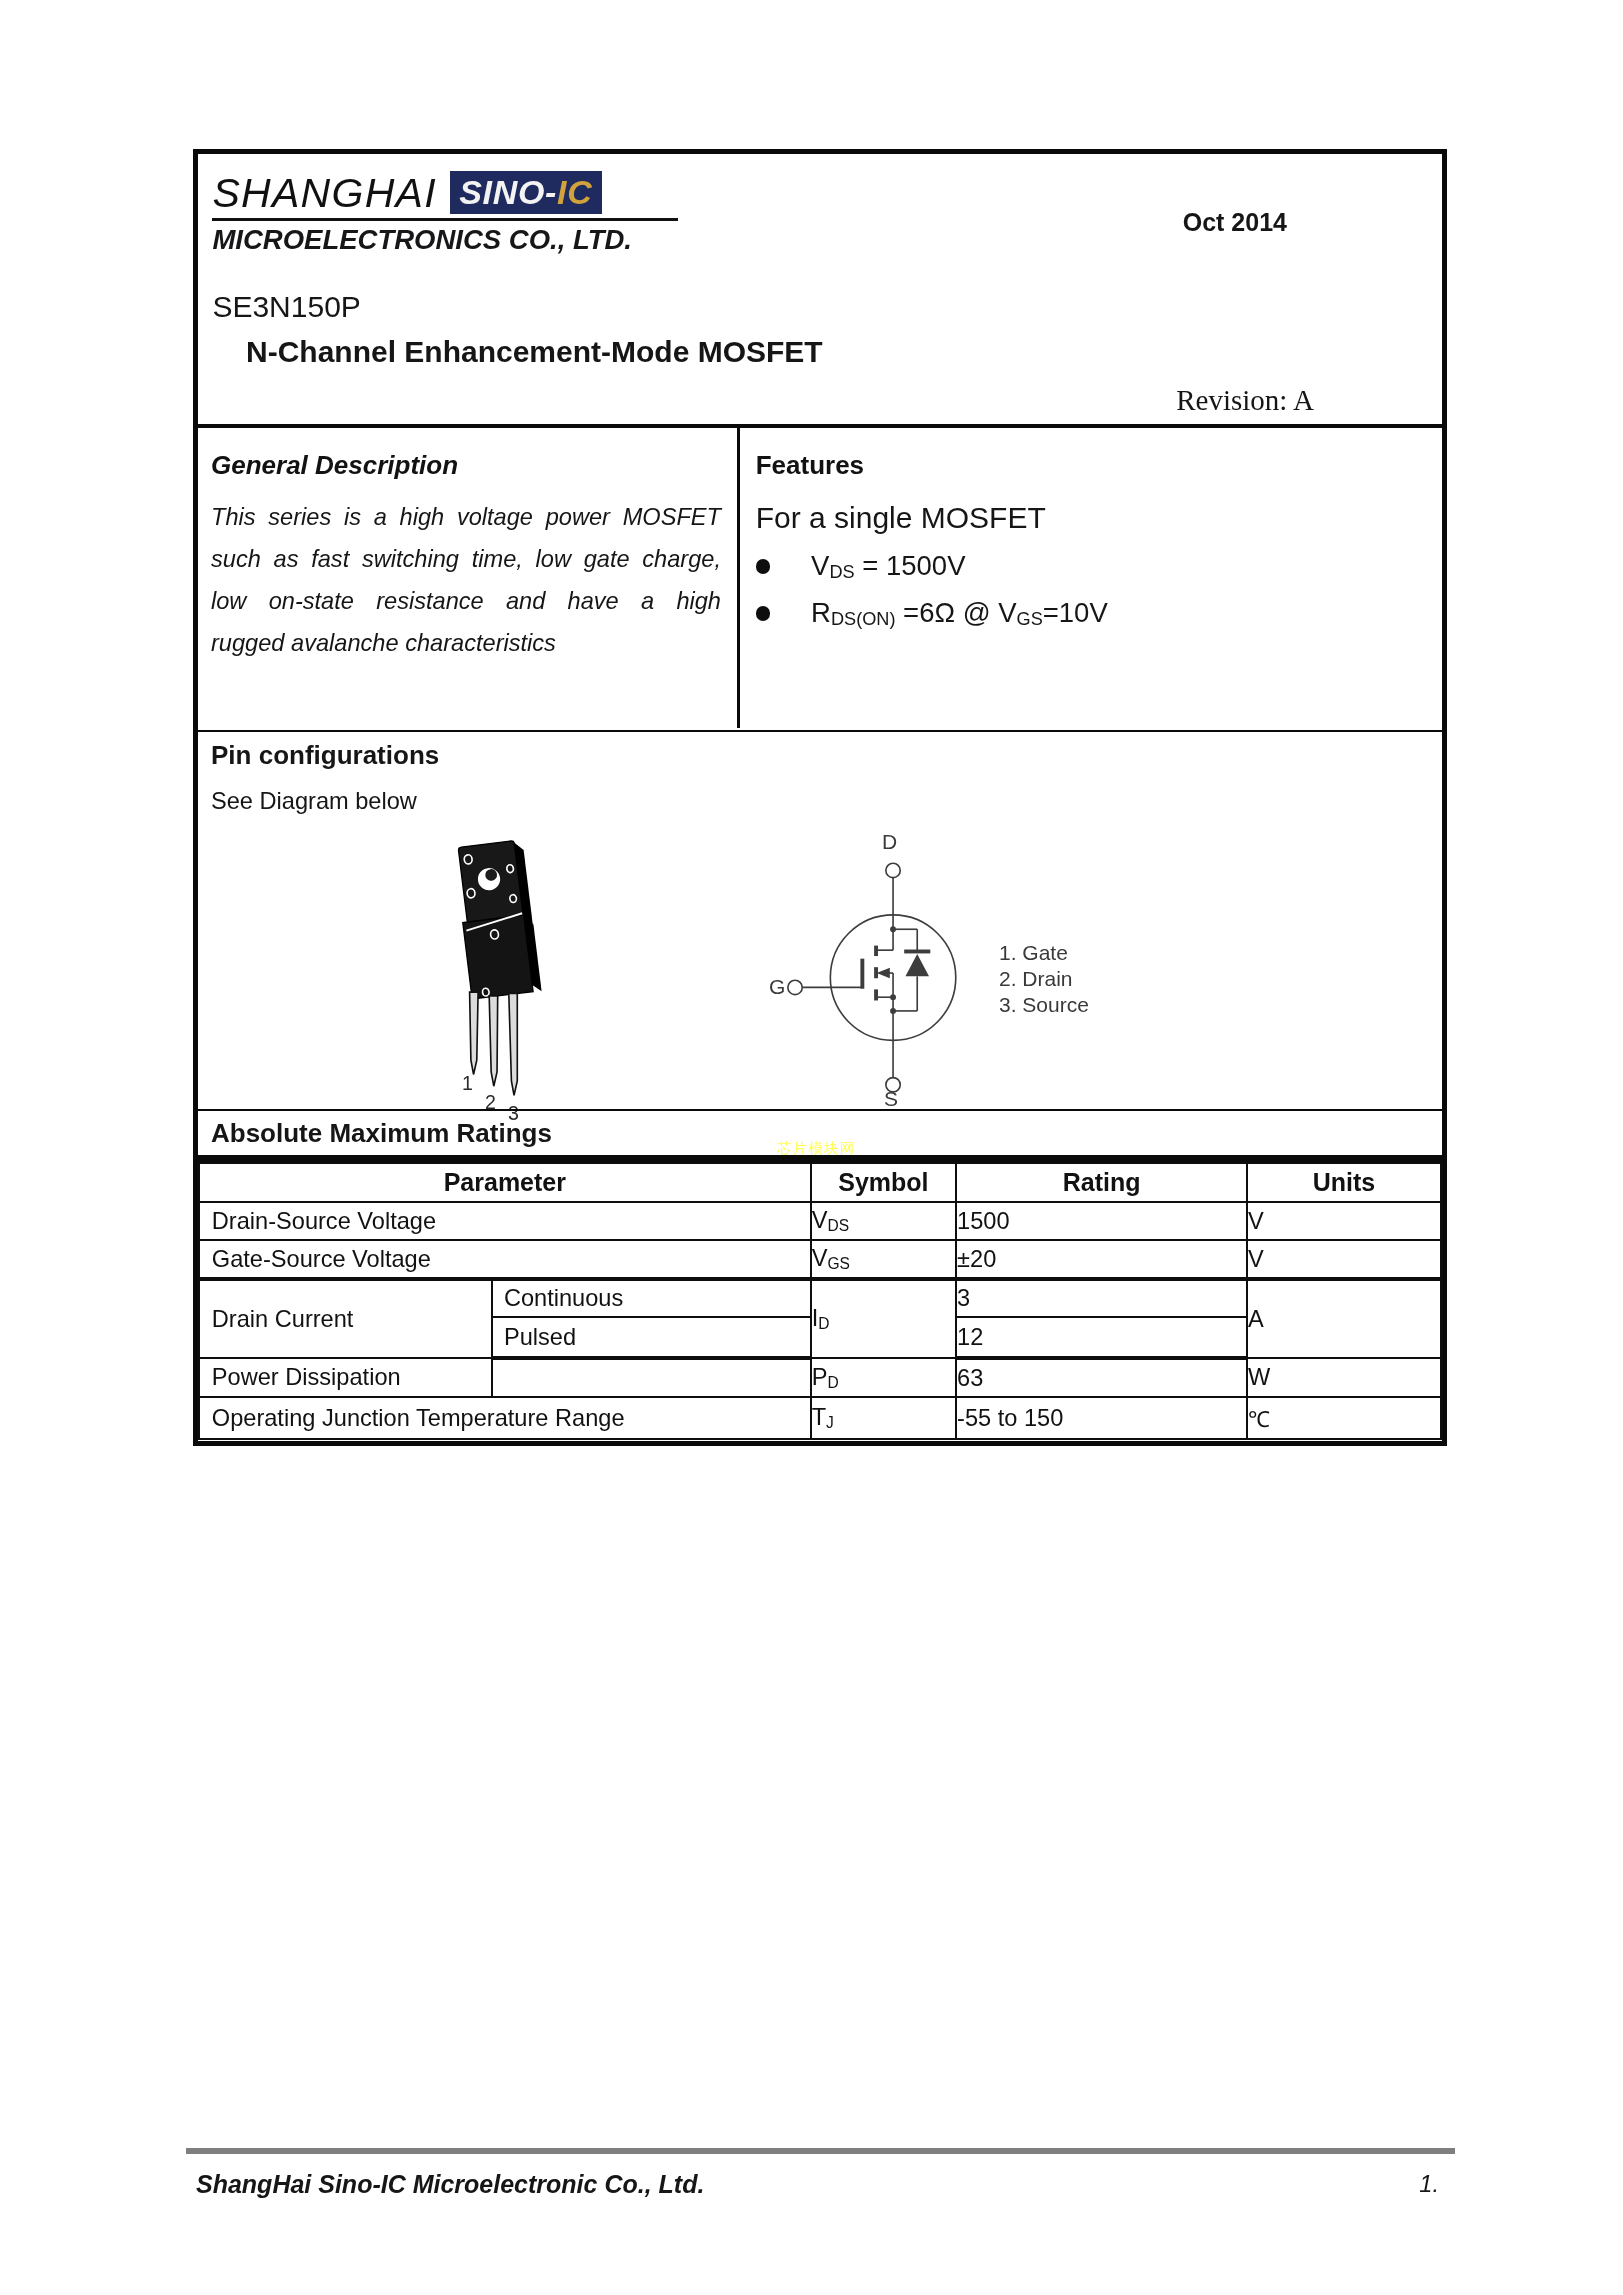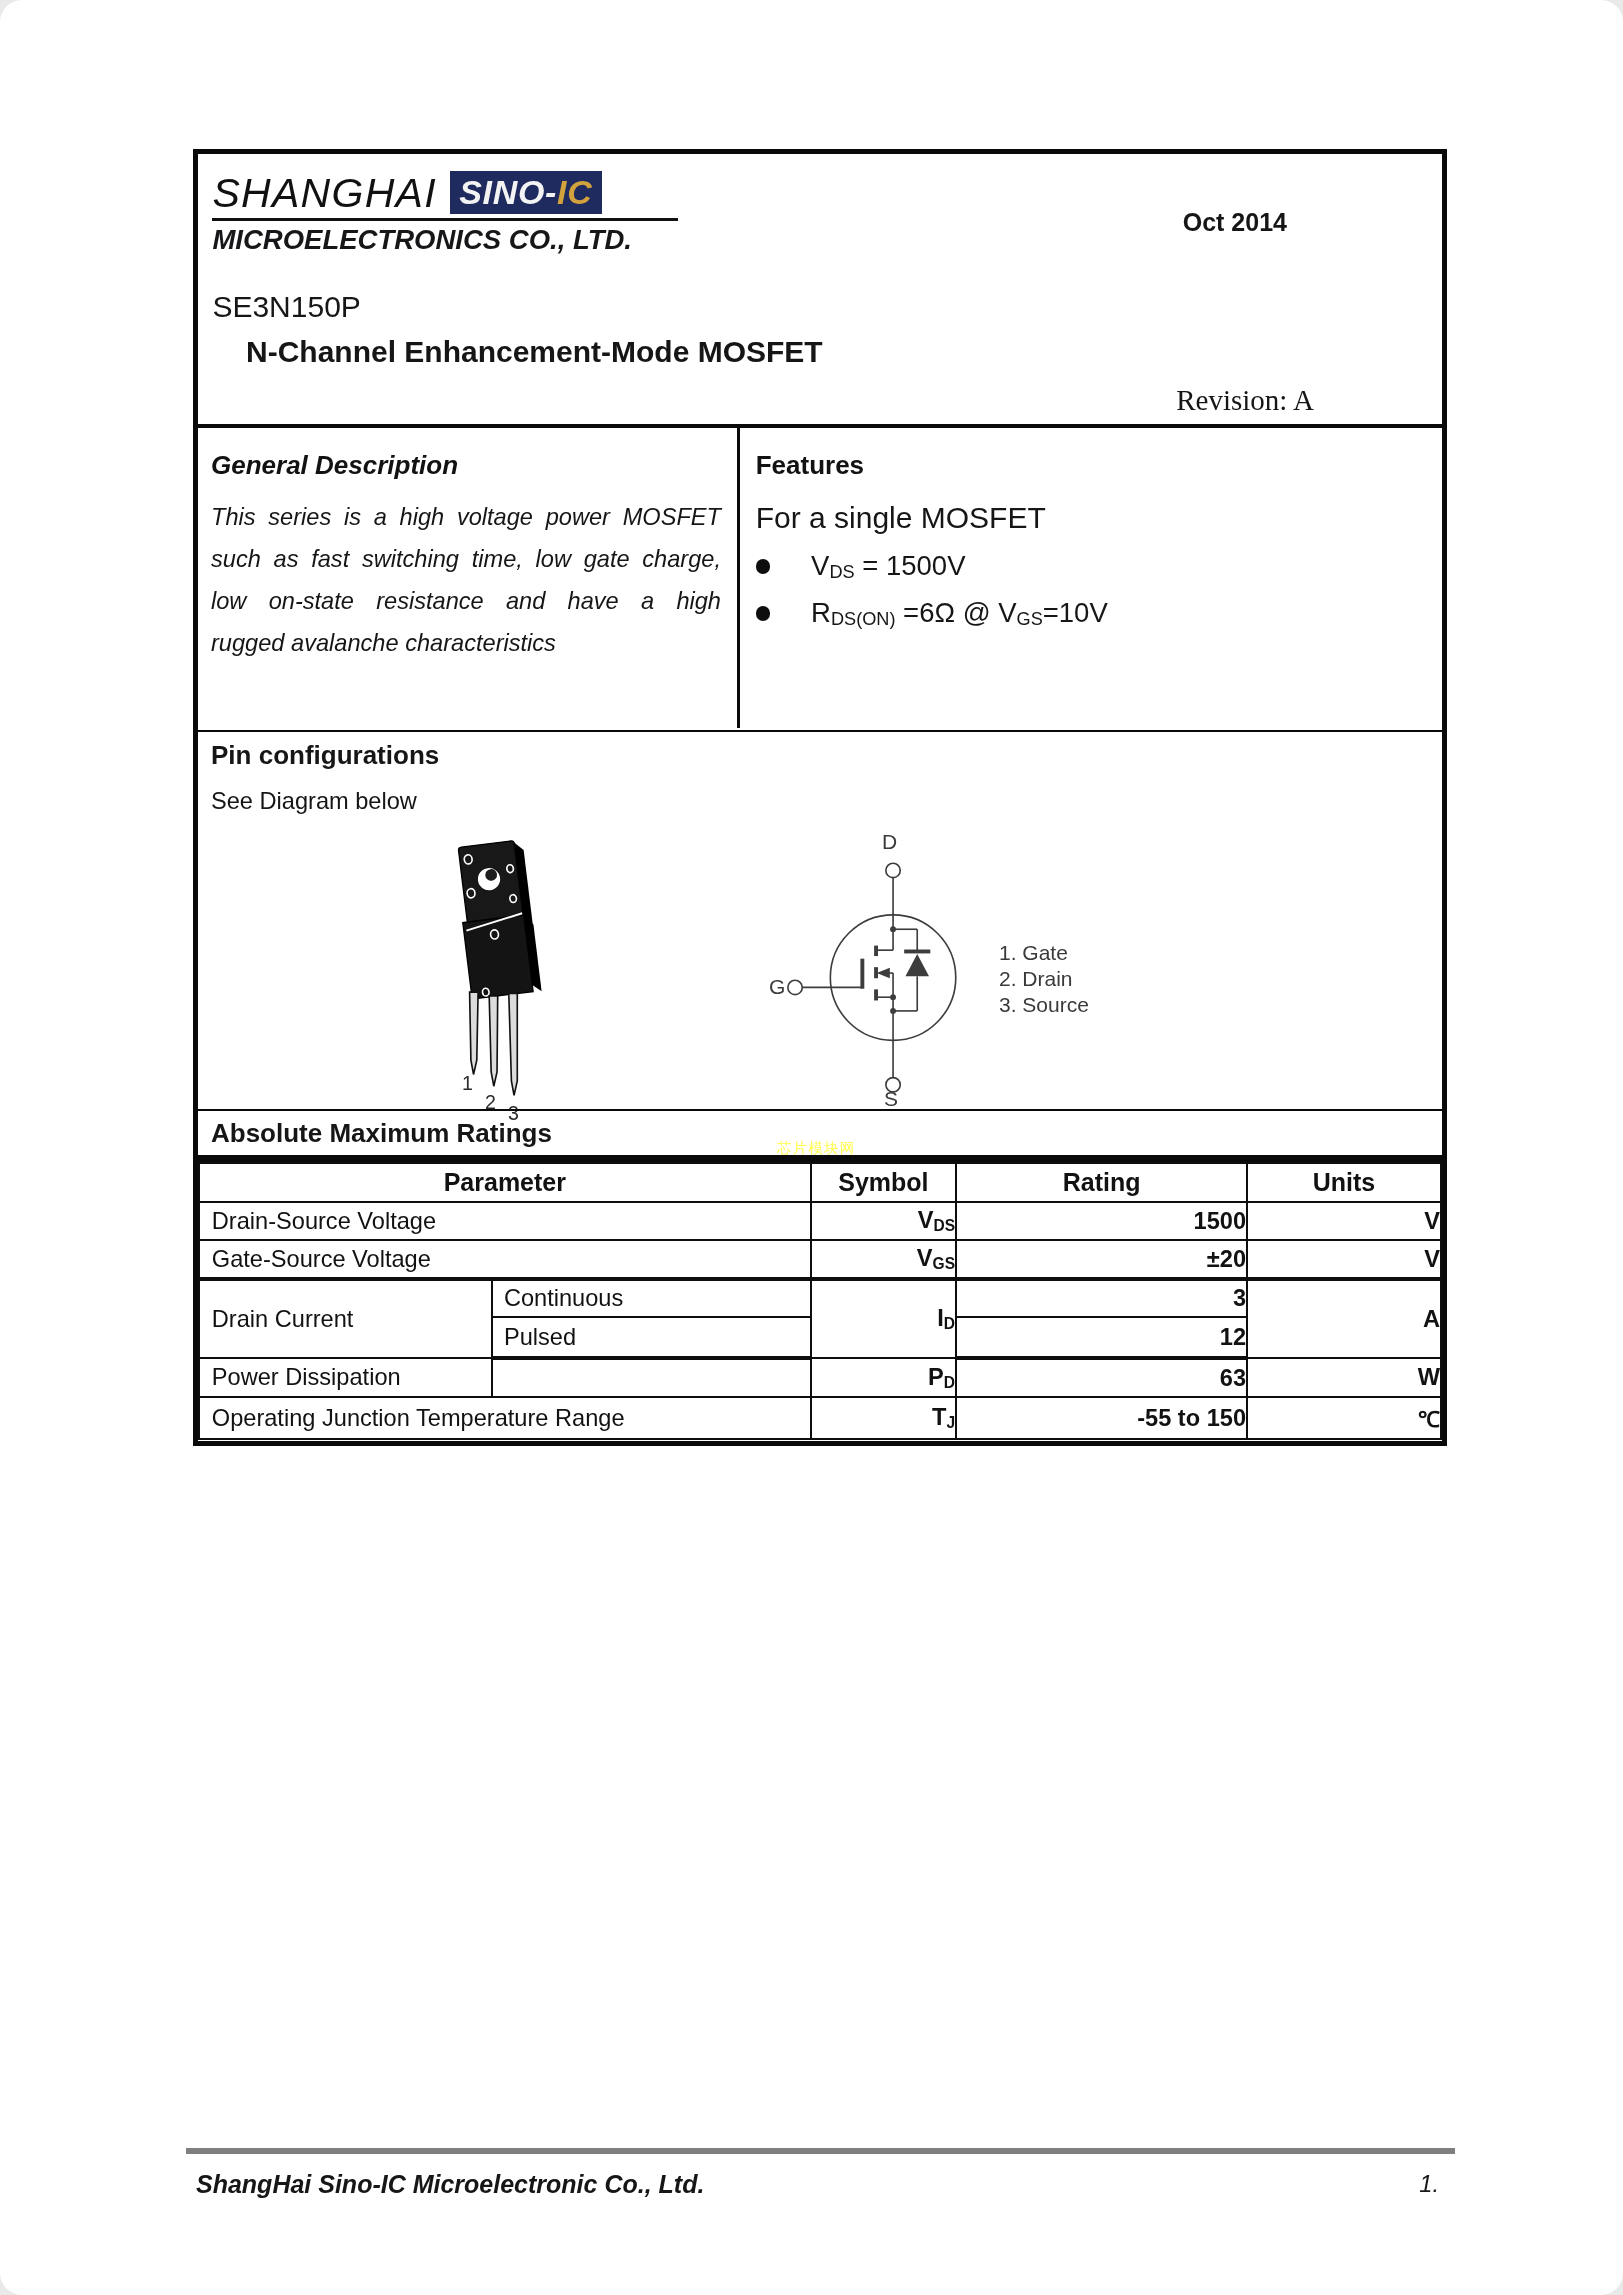--- a/index.html
+++ b/index.html
@@ -1,17 +1,17 @@
 <!DOCTYPE html>
 <html style="font-size:10.5px"><head>
 <meta charset="utf-8">
 <style>
   html,body{margin:0;padding:0;background:#e9e9e9;}
   .page{position:relative;width:1623px;height:2295px;background:#ffffff;
-        font-family:"Liberation Sans", sans-serif;color:#161616;overflow:hidden;border-radius:22px;}
+        font-family:"Liberation Sans", sans-serif;color:#161616;overflow:hidden;}
 
   
   .doc-box{position:absolute;left:193px;top:149px;width:1254px;height:1297px;
            border:5.2px solid #0a0a0a;box-sizing:border-box;background:#fff;}
 
   
   .logo-block{position:absolute;left:14.4px;top:17px;}
   .logo-row{display:flex;align-items:flex-end;}
   .logo-shanghai{font-size:41px;font-style:italic;letter-spacing:1.3px;color:#111;line-height:1;}
   .logo-badge{margin-left:13px;background:#1f2a5e;padding:3.9px 9.2px 5.2px 9.2px;
@@ -62,21 +62,21 @@
   
   .amr-bar{position:absolute;left:0;top:955px;width:100%;height:54px;
            border-top:2px solid #0a0a0a;border-bottom:8.5px solid #0a0a0a;box-sizing:border-box;}
   .amr-title{position:absolute;left:13px;top:6.5px;font-size:26px;font-weight:bold;}
 
   .amr-table{position:absolute;left:0;top:1008px;width:100%;height:278px;
              border-collapse:collapse;table-layout:fixed;font-size:23.6px;color:#121212;}
   .amr-table th,.amr-table td{border:2px solid #0e0e0e;padding:0;}
   .amr-table th{font-size:25px;font-weight:bold;text-align:center;}
   .c-param{text-align:left;padding-left:11.8px !important;}
-  .c-mid{text-align:right;font-weight:bold;}
+  .c-mid{text-align:left;}
   .thick-b{border-bottom-width:4.6px !important;}
   .cond{text-align:left;padding-left:10.5px !important;}
 
   
   .watermark{position:absolute;left:777px;top:1139px;font-size:14.4px;color:#ffff4d;
              letter-spacing:1.3px;z-index:6;}
 
   
   .footer-rule{position:absolute;left:186px;top:2148px;width:1269px;height:5.9px;background:#7f7f7f;}
   .footer-company{position:absolute;left:196px;top:2170px;font-size:25px;font-weight:bold;font-style:italic;}

